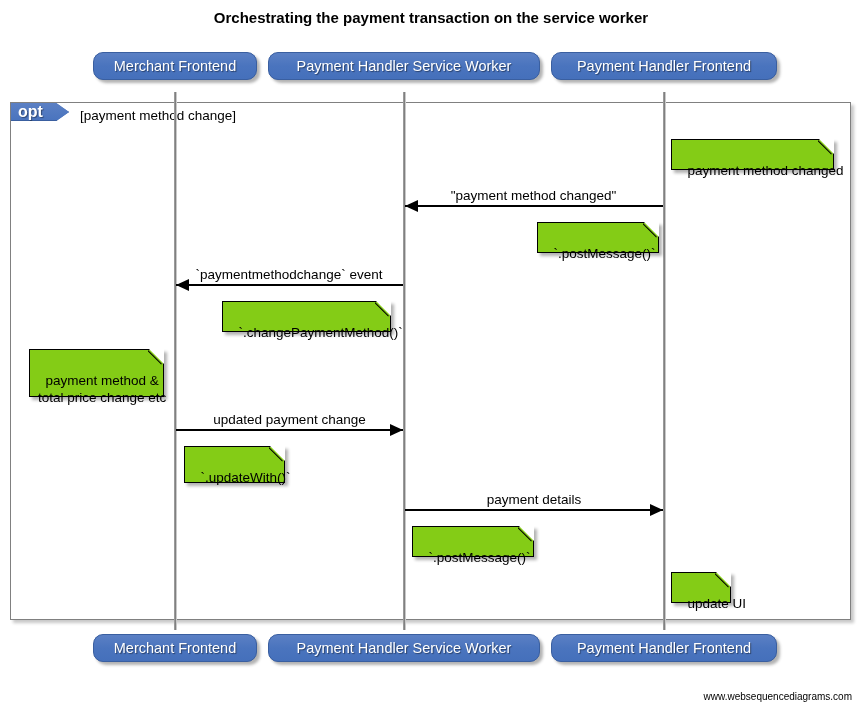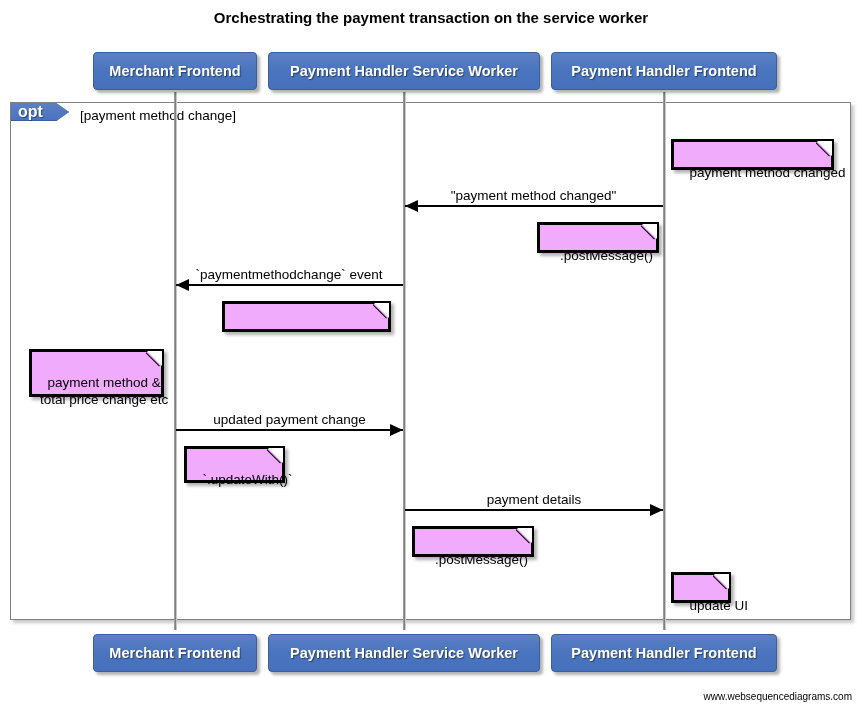--- a/index.html
+++ b/index.html
@@ -25,29 +25,29 @@
     text-align: center;
     font-size: 15px;
     font-weight: bold;
     color: #000;
     letter-spacing: 0px;
   }
 
   
   .actor-box {
     position: absolute;
-    height: 38px;
+    height: 28px;
     border: 1px solid #3a5fa0;
-    border-radius: 4px;
+    border-radius: 10px;
     background: linear-gradient(to bottom, #5b80c4 0%, #4a74be 50%, #4570bb 100%);
     background-color: #4a74be;
     box-shadow: 3px 3px 3px rgba(0,0,0,0.30);
     color: #ffffff;
     font-size: 14.5px;
-    font-weight: bold;
+    font-weight: normal;
     display: flex;
     align-items: center;
     justify-content: center;
     text-shadow: 1px 1px 1px rgba(0,0,0,0.45);
     box-sizing: border-box;
     white-space: nowrap;
   }
 
   
   .lifeline {
@@ -116,22 +116,22 @@
     position: absolute;
     font-size: 13.5px;
     color: #000;
     white-space: nowrap;
     text-align: center;
   }
 
   
   .note {
     position: absolute;
-    background: #f0abfc;
-    border: 3px solid #000000;
+    background: #84cc16;
+    border: 1px solid #000000;
     box-shadow: 3px 3px 3px rgba(0,0,0,0.30);
     font-size: 13.5px;
     color: #000;
     box-sizing: border-box;
     padding: 5px 21px 5px 8px;
     line-height: 17px;
     white-space: pre;
   }
   .note .fold-cut {
     position: absolute;
@@ -208,20 +208,21 @@
   <span>`.postMessage()`</span>
   <span class="fold-cut"></span>
   <span class="fold-diag"></span>
 </div>
 
 <div class="msg-label" style="left:175px; top:267px; width:228px;">`paymentmethodchange` event</div>
 <div class="msg-line" style="left:176px; top:284px; width:227px;"></div>
 <div class="msg-arrow left" style="left:176px; top:279px;"></div>
 
 <div class="note" style="left:222px; top:301px; width:169px; height:31px;">
+  <span>`.changePaymentMethod()`</span>
   <span class="fold-cut"></span>
   <span class="fold-diag"></span>
 </div>
 
 <div class="note" style="left:29px; top:349px; width:135px; height:48px;">
   <span>payment method &amp;
 total price change etc</span>
   <span class="fold-cut"></span>
   <span class="fold-diag"></span>
 </div>

